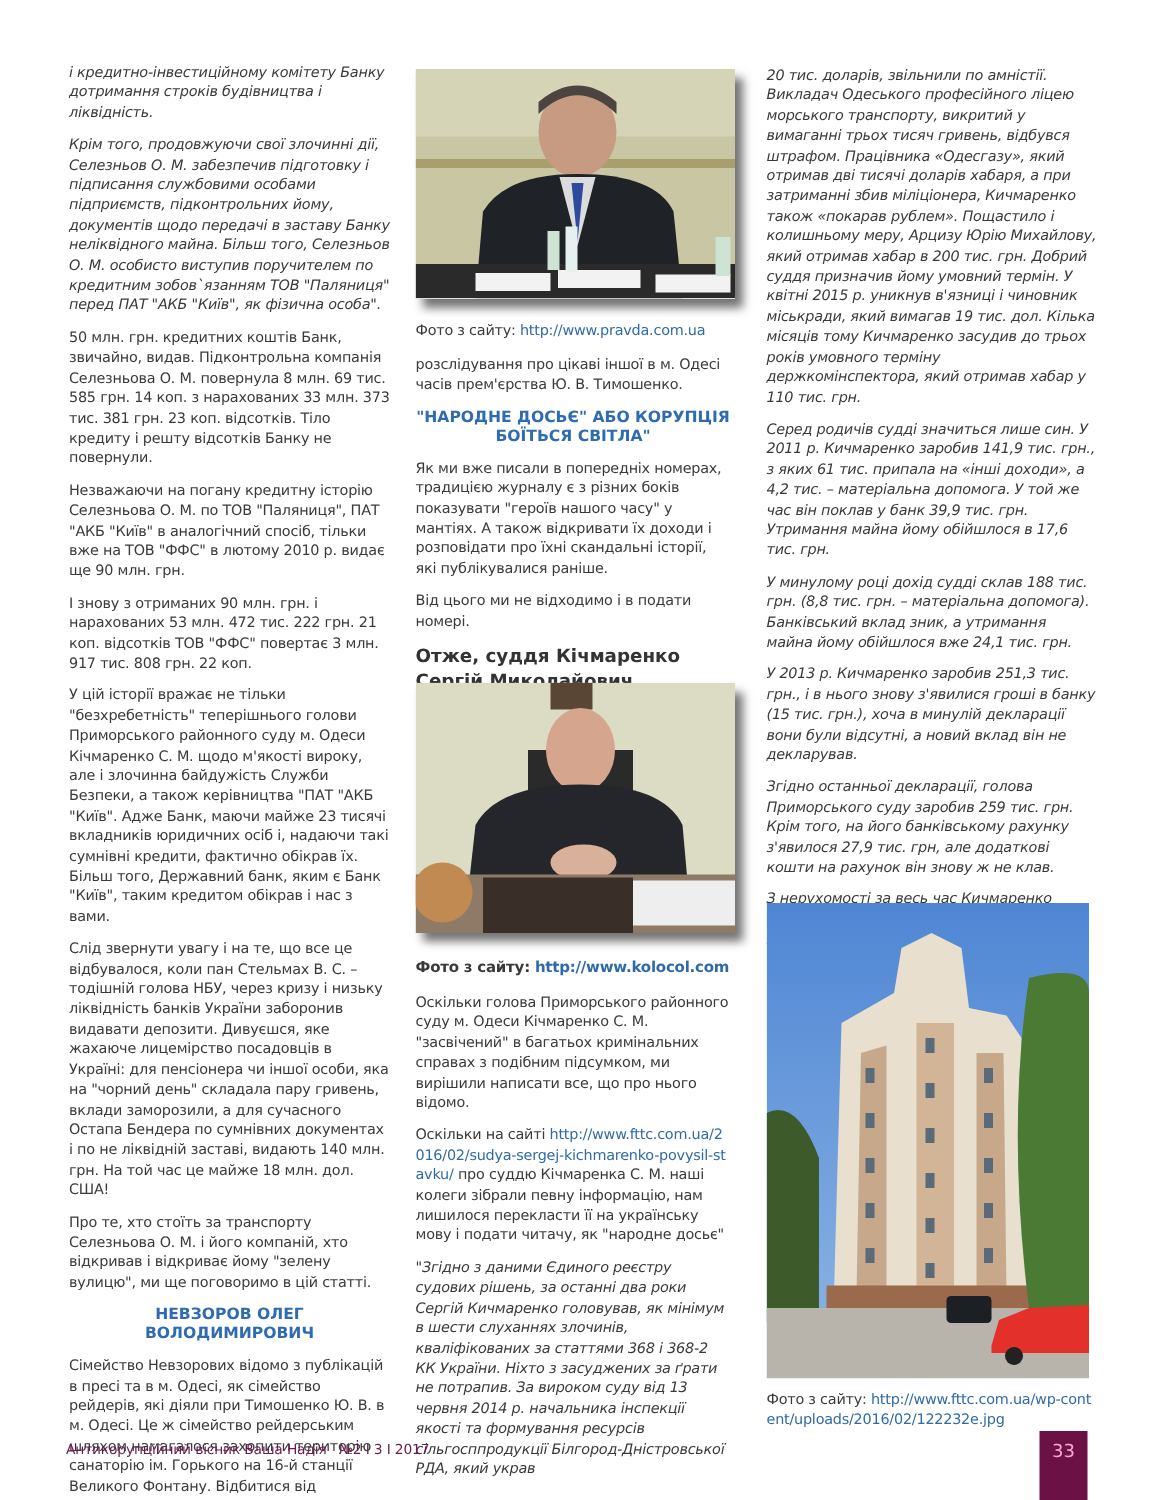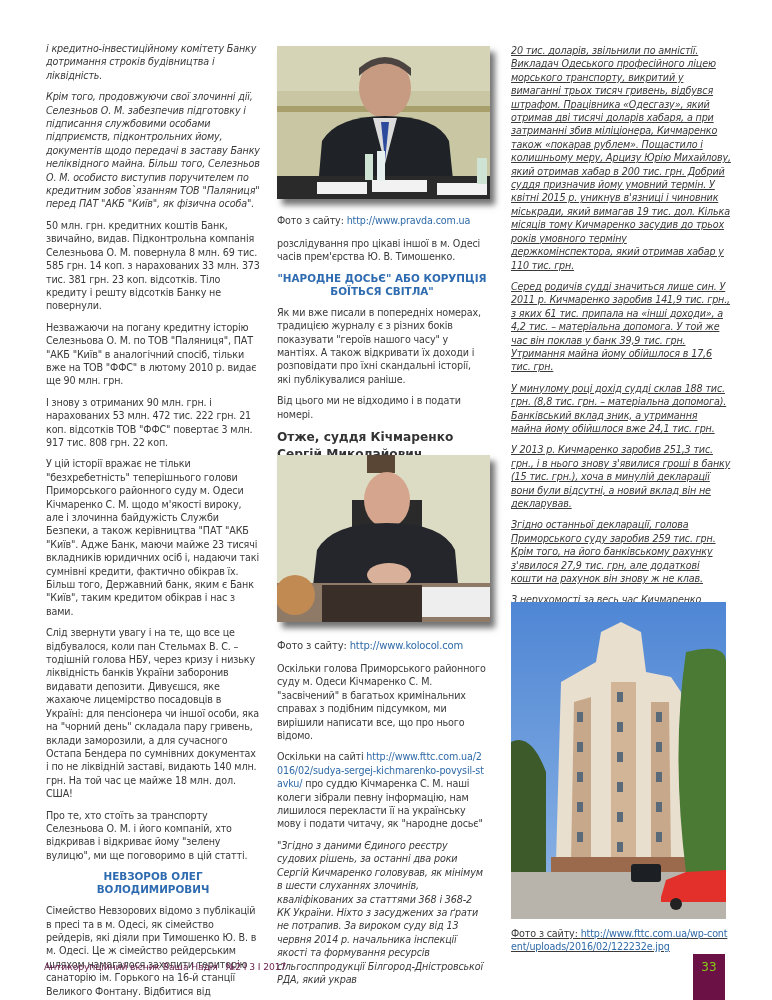--- a/index.html
+++ b/index.html
@@ -3,31 +3,31 @@
 <meta charset="utf-8">
 <style>
   html, body { margin: 0; padding: 0; background: #ffffff; }
   body { width: 772px; height: 1000px; position: relative; overflow: hidden;
          font-family: "DejaVu Sans", sans-serif; color: #3a3a3a; }
   .col { position: absolute; top: 0; font-size: 9.6px; line-height: 13.4px; letter-spacing: -0.15px; }
   .col p { margin: 0 0 8px 0; }
   .it { font-style: italic; }
   .c1 { left: 46px; width: 214px; top: 42px; }
   .c2 { left: 277px; width: 210px; }
-  .c3 { left: 511px; width: 220px; top: 44px; text-decoration: underline; }
+  .c3 { left: 511px; width: 220px; top: 44px; }
   .link { color: #2f6aa8; text-align: right; }
   .h-blue { color: #2e6bb0; font-weight: bold; text-align: center; font-size: 10.4px; line-height: 13px; margin: 4px 0 8px 0; letter-spacing: 0; }
   .h-bold { font-weight: bold; font-size: 12.2px; line-height: 17px; color: #333; margin: 4px 0 21px 0; letter-spacing: 0; }
   .caption { font-size: 9.6px; line-height: 13px; margin: 6px 0 10px 0; }
-  .caption-bold { font-weight: normal; font-size: 10px; }
+  .caption-bold { font-weight: bold; font-size: 10px; }
   .photo { position: absolute; box-shadow: 5px 6px 6px rgba(0,0,0,0.55); overflow: hidden; }
   .footer { position: absolute; left: 44px; top: 961px; font-size: 9.2px; color: #6a1b4d; letter-spacing: -0.1px; }
   .footer .num { color: #6a1b4d; margin-left: 8px; }
   .pagebox { position: absolute; left: 693px; top: 954px; width: 32px; height: 46px; background: #6b1146; }
-  .pagebox span { display: block; text-align: center; font-size: 12px; color: #84cc16; padding-top: 6px; }
+  .pagebox span { display: block; text-align: center; font-size: 12px; color: #f9a8d4; padding-top: 6px; }
 </style>
 </head>
 <body>
 
 <div class="col c1">
   <p class="it">і кредитно-інвестиційному комітету Банку дотримання строків будівництва і ліквідність.</p>
   <p class="it">Крім того, продовжуючи свої злочинні дії, Селезньов О. М. забезпечив підготовку і підписання службовими особами підприємств, підконтрольних йому, документів щодо передачі в заставу Банку неліквідного майна. Більш того,  Селезньов О. М. особисто виступив поручителем по кредитним зобов`язанням ТОВ "Паляниця" перед ПАТ "АКБ "Київ", як фізична особа".</p>
   <p>50 млн. грн. кредитних коштів Банк, звичайно, видав. Підконтрольна компанія Селезньова О. М. повернула 8 млн. 69 тис. 585 грн. 14 коп. з нарахованих 33 млн. 373 тис. 381 грн. 23 коп. відсотків. Тіло кредиту і решту відсотків Банку не повернули.</p>
   <p>Незважаючи на погану кредитну історію Селезньова О. М. по ТОВ "Паляниця", ПАТ "АКБ "Київ" в аналогічний спосіб, тільки вже на ТОВ "ФФС" в лютому 2010 р. видає ще 90 млн. грн.</p>
   <p>І знову з отриманих 90 млн. грн. і нарахованих 53 млн. 472 тис. 222 грн. 21 коп. відсотків ТОВ "ФФС" повертає 3 млн. 917 тис. 808 грн. 22 коп.</p>

